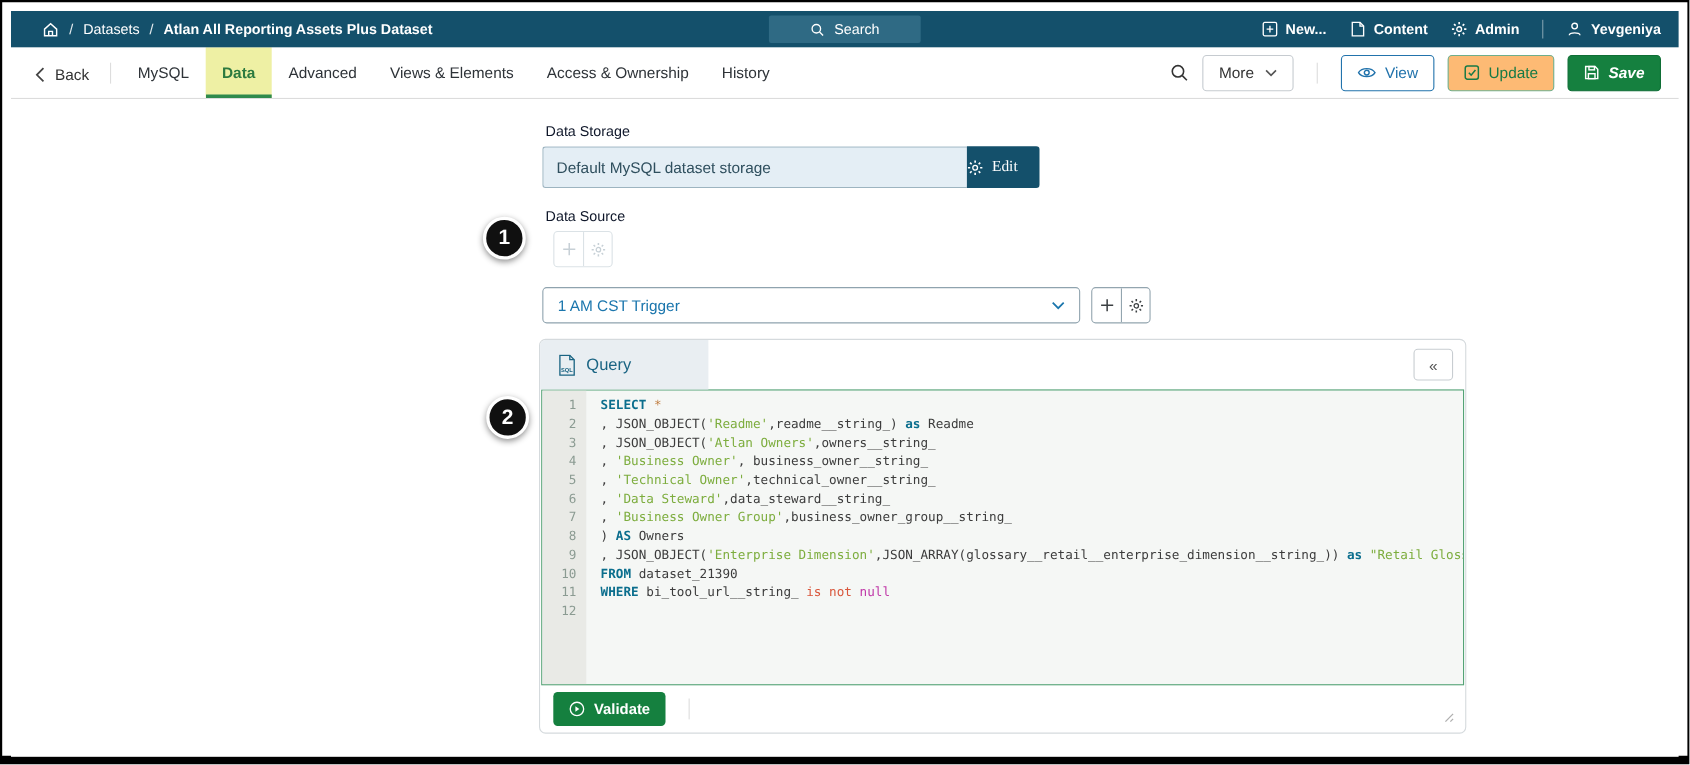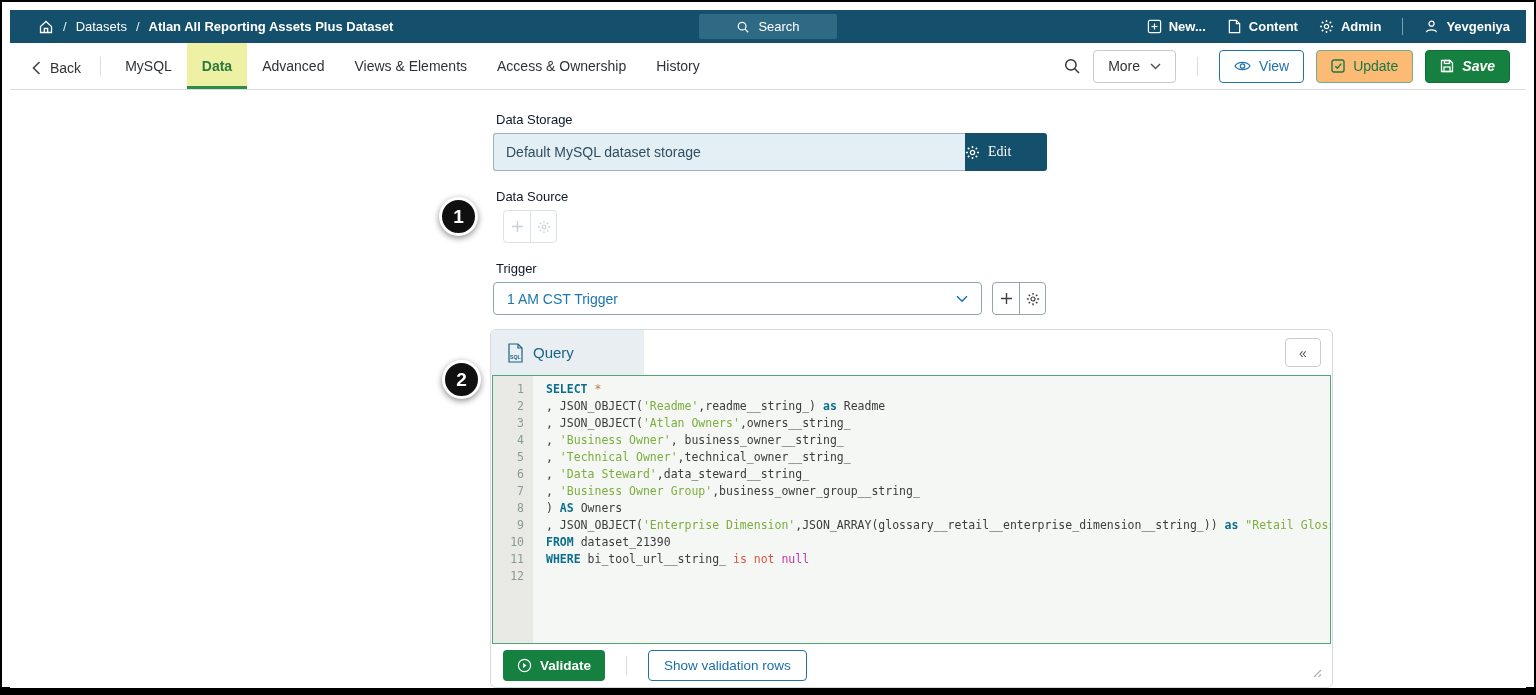--- a/index.html
+++ b/index.html
@@ -32,21 +32,21 @@
   .btn-update { border-color:#6fae8c; color:#177a46; background:#fdba74; }
   .btn-save { background:#15803f; color:#fff; border-color:#0f6e36; font-weight:bold;font-style:italic; }
 
   
   .main { position:relative; height:598px; background:#fff; }
   .col { position:absolute; left:480px; top:0; width:843px; }
   .field-label { font-size:13px; color:#0f172a; margin:0 0 6px 6px; }
   .sec { margin-top:18px; }
   .sec-first { margin-top:22px; }
 
-  .storage-row { display:flex; margin-left:3px; width:554px; }
+  .storage-row { display:flex; margin-left:3px; width:452px; }
   .storage-input { width:472px; height:38px; background:#e4eef5; border:1px solid #9db4c0; border-right:none; border-radius:3px 0 0 3px; padding:0 12px; font-size:14px; color:#2f4f5e; font-family:"Liberation Sans", sans-serif; outline:none; }
   .edit-btn { width:82px; height:38px; background:#14506b; color:#fff; border:none; border-radius:0 3px 3px 0; display:flex; align-items:center; justify-content:flex-start; gap:8px; font-size:14px; cursor:pointer;font-family:Liberation Serif, serif; }
 
   .select-row { display:flex; align-items:center; margin-left:3px; }
   .select { width:489px; height:33px; border:1px solid #8fa3ae; border-radius:4px; background:#fff; display:flex; align-items:center; justify-content:space-between; padding:0 13px; font-size:14px; color:#1b76ad; cursor:pointer; }
   .btn-group { margin-left:10px; display:flex; height:33px; border:1px solid #93a5af; border-radius:4px; overflow:hidden; background:#fff; }
   .btn-group .cell { width:26px; display:flex; align-items:center; justify-content:center; color:#3c4043; cursor:pointer; }
   .btn-group .cell + .cell { border-left:1px solid #93a5af; }
   .btn-group.disabled { border-color:#dbe2e6; }
   .btn-group.disabled .cell { color:#c7d0d6; cursor:default; }
@@ -285,21 +285,20 @@
                       <line x1="11.4" y1="4.6" x2="12.95" y2="3.05"></line>
                   </g>
                 </svg>
               </span>
             </span>
           </div>
         </div>
       </div>
 
       <div class="sec">
-        <div class="field-label">Trigger</div>
         <div class="select-row">
           <div class="select">
             <span>1 AM CST Trigger</span>
             <span>
               <svg width="12" height="8" viewBox="0 0 12 8" fill="none" stroke="#1b76ad" stroke-width="1.6">
                   <path d="M1 1.2 L6 6.2 L11 1.2"></path>
                 </svg>
             </span>
           </div>
           <div class="btn-group">
@@ -371,23 +370,20 @@
           <button class="btn-validate">
             <span>
               <svg width="15" height="15" viewBox="0 0 16 16" fill="none" stroke="#fff" stroke-width="1.3">
                 <circle cx="8" cy="8" r="6.5"></circle>
                   <path d="M6.5 5.3 L10.3 8 L6.5 10.7 Z" fill="#fff" stroke="none"></path>
               </svg>
             </span>
             <span>Validate</span>
           </button>
           <span class="vdiv"></span>
-          <button class="btn-show">
-            <span>Show validation rows</span>
-          </button>
           <span class="resize-handle">
             <svg width="11" height="11" viewBox="0 0 11 11" fill="none" stroke="currentColor" stroke-width="1.2">
               <line x1="10" y1="3" x2="3" y2="10"></line>
                 <line x1="10" y1="7.5" x2="7.5" y2="10"></line>
             </svg>
           </span>
         </div>
       </div>
 
     </div>

